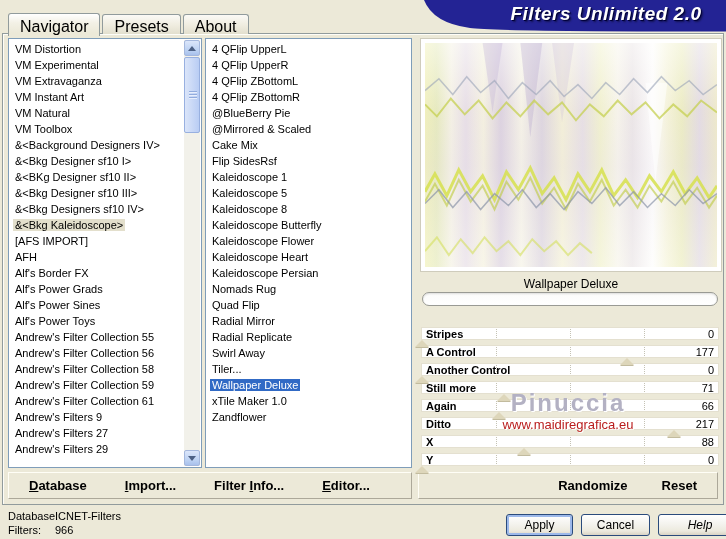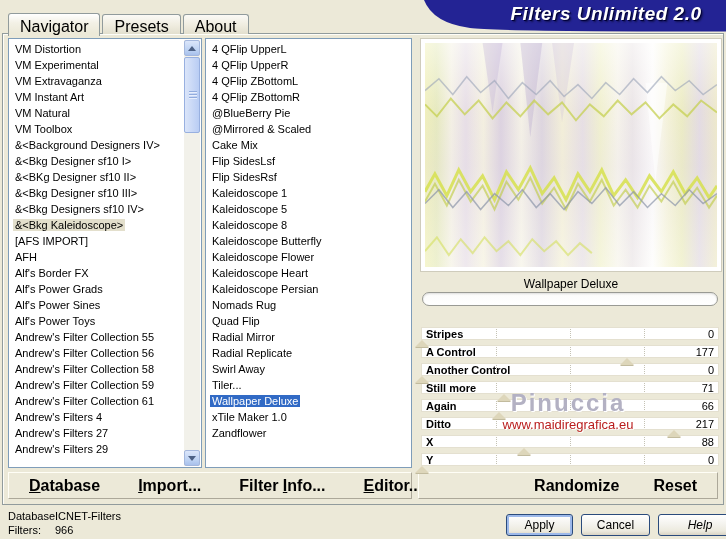--- a/index.html
+++ b/index.html
@@ -47,21 +47,21 @@
     background:linear-gradient(90deg,#dbe5f9,#b9cdf4); }
   .sb-grip { position:absolute; left:4px; top:50%; width:8px; height:8px; margin-top:-4px;
     background:repeating-linear-gradient(180deg,#93acdd 0 1px,#e8eefc 1px 2px,transparent 2px 3px); }
 
   
   .strip { position:absolute; top:472px; height:27px; background:#ece9d8;
     border:1px solid; border-color:#fffef6 #aca899 #aca899 #fffef6; z-index:4;
     display:flex; align-items:center; }
   .strip.left { left:8px; width:404px; gap:38px; padding-left:20px; }
   .strip.right { left:418px; width:300px; justify-content:flex-end; gap:34px; padding-right:20px; }
-  .tb-btn { font-size:16px; font-weight:bold; white-space:nowrap; cursor:default; }
+  .tb-btn { font-size:13px; font-weight:bold; white-space:nowrap; cursor:default; }
   .tb-btn .u { text-decoration:underline; }
 
   
   .preview-frame { position:absolute; left:420px; top:38px; width:302px; height:234px; z-index:4;
     background:#fff; border:1px solid #cfccbc; padding:4px; }
   .preview-art { position:relative; width:100%; height:100%; overflow:hidden;
     background:
       linear-gradient(180deg, rgba(255,255,255,.55), rgba(240,232,240,.15) 30%, rgba(232,224,238,.25) 55%, rgba(255,255,255,.35) 100%),
       linear-gradient(90deg,
         rgba(238,240,150,.6) 0%, rgba(205,222,120,.4) 4%, rgba(250,248,235,0) 9%,
@@ -142,21 +142,21 @@
         <div class="li"><span>AFH</span></div>
         <div class="li"><span>Alf's Border FX</span></div>
         <div class="li"><span>Alf's Power Grads</span></div>
         <div class="li"><span>Alf's Power Sines</span></div>
         <div class="li"><span>Alf's Power Toys</span></div>
         <div class="li"><span>Andrew's Filter Collection 55</span></div>
         <div class="li"><span>Andrew's Filter Collection 56</span></div>
         <div class="li"><span>Andrew's Filter Collection 58</span></div>
         <div class="li"><span>Andrew's Filter Collection 59</span></div>
         <div class="li"><span>Andrew's Filter Collection 61</span></div>
-        <div class="li"><span>Andrew's Filters 4</span></div>
+        <div class="li"><span>Andrew's Filters 9</span></div>
         <div class="li"><span>Andrew's Filters 27</span></div>
         <div class="li"><span>Andrew's Filters 29</span></div>
       </div>
     <div class="scrollbar">
       <div class="sb-btn sb-up">
           <span class="arr up"></span>
         </div>
       <div class="sb-thumb">
           <span class="sb-grip"></span>
         </div>
@@ -169,21 +169,20 @@
   <div class="listbox fil">
     <div class="list-inner">
 
     <div class="li"><span>4 QFlip UpperL</span></div>
         <div class="li"><span>4 QFlip UpperR</span></div>
         <div class="li"><span>4 QFlip ZBottomL</span></div>
         <div class="li"><span>4 QFlip ZBottomR</span></div>
         <div class="li"><span>@BlueBerry Pie</span></div>
         <div class="li"><span>@Mirrored &amp; Scaled</span></div>
         <div class="li"><span>Cake Mix</span></div>
-        <div class="li"><span>Flip SidesLsf</span></div>
         <div class="li"><span>Flip SidesRsf</span></div>
         <div class="li"><span>Kaleidoscope 1</span></div>
         <div class="li"><span>Kaleidoscope 5</span></div>
         <div class="li"><span>Kaleidoscope 8</span></div>
         <div class="li"><span>Kaleidoscope Butterfly</span></div>
         <div class="li"><span>Kaleidoscope Flower</span></div>
         <div class="li"><span>Kaleidoscope Heart</span></div>
         <div class="li"><span>Kaleidoscope Persian</span></div>
         <div class="li"><span>Nomads Rug</span></div>
         <div class="li"><span>Quad Flip</span></div>

